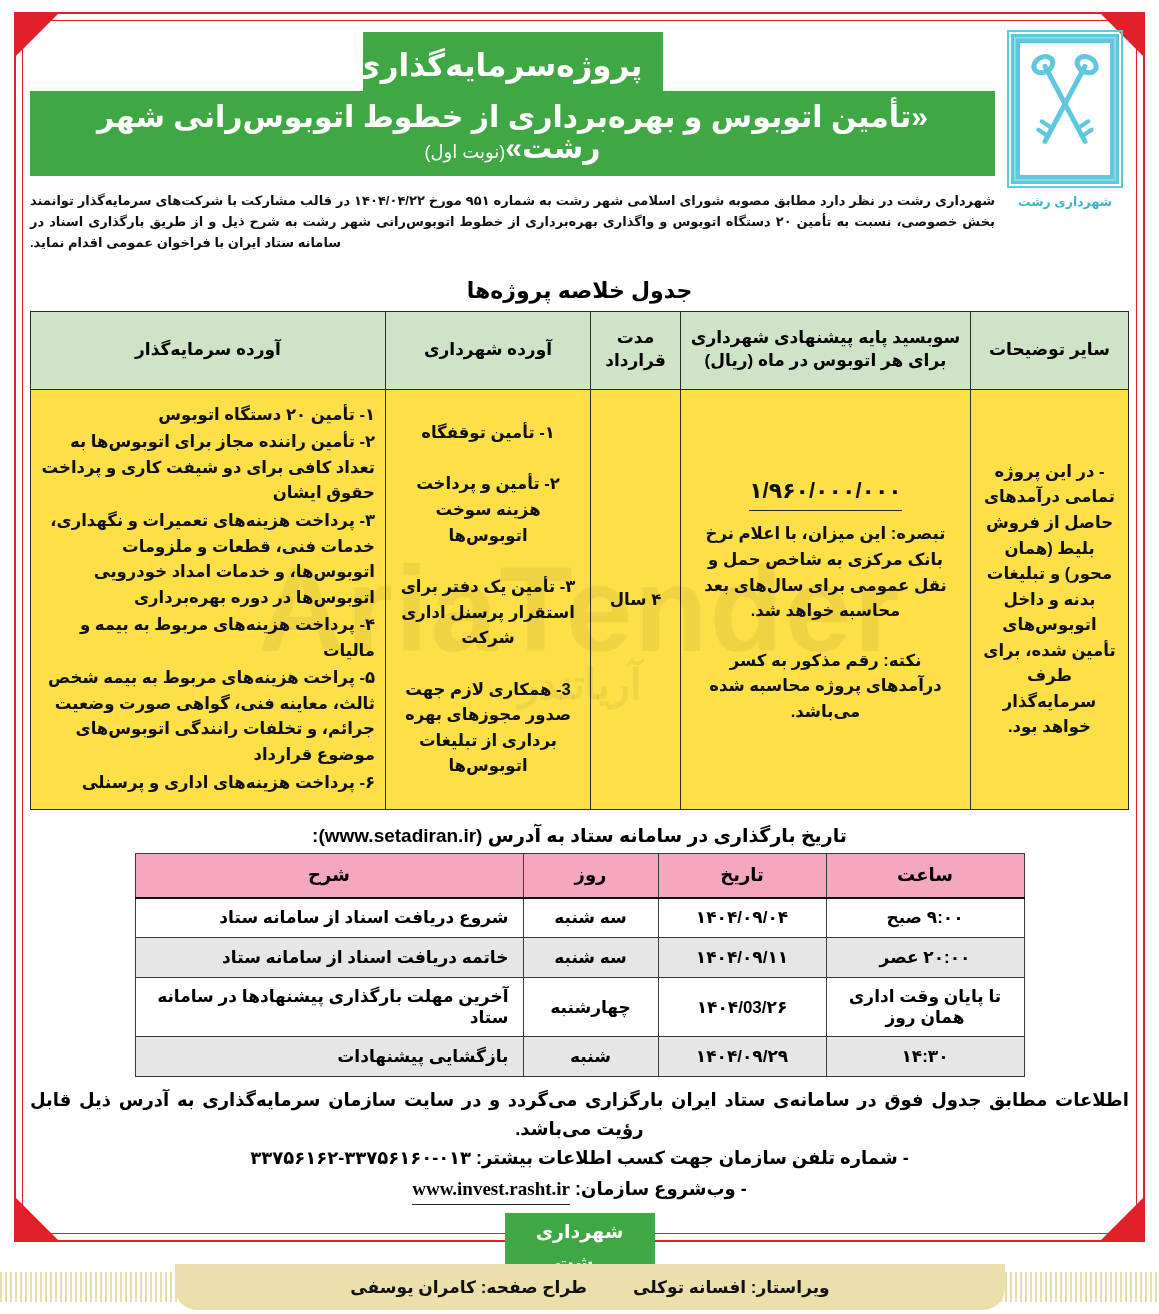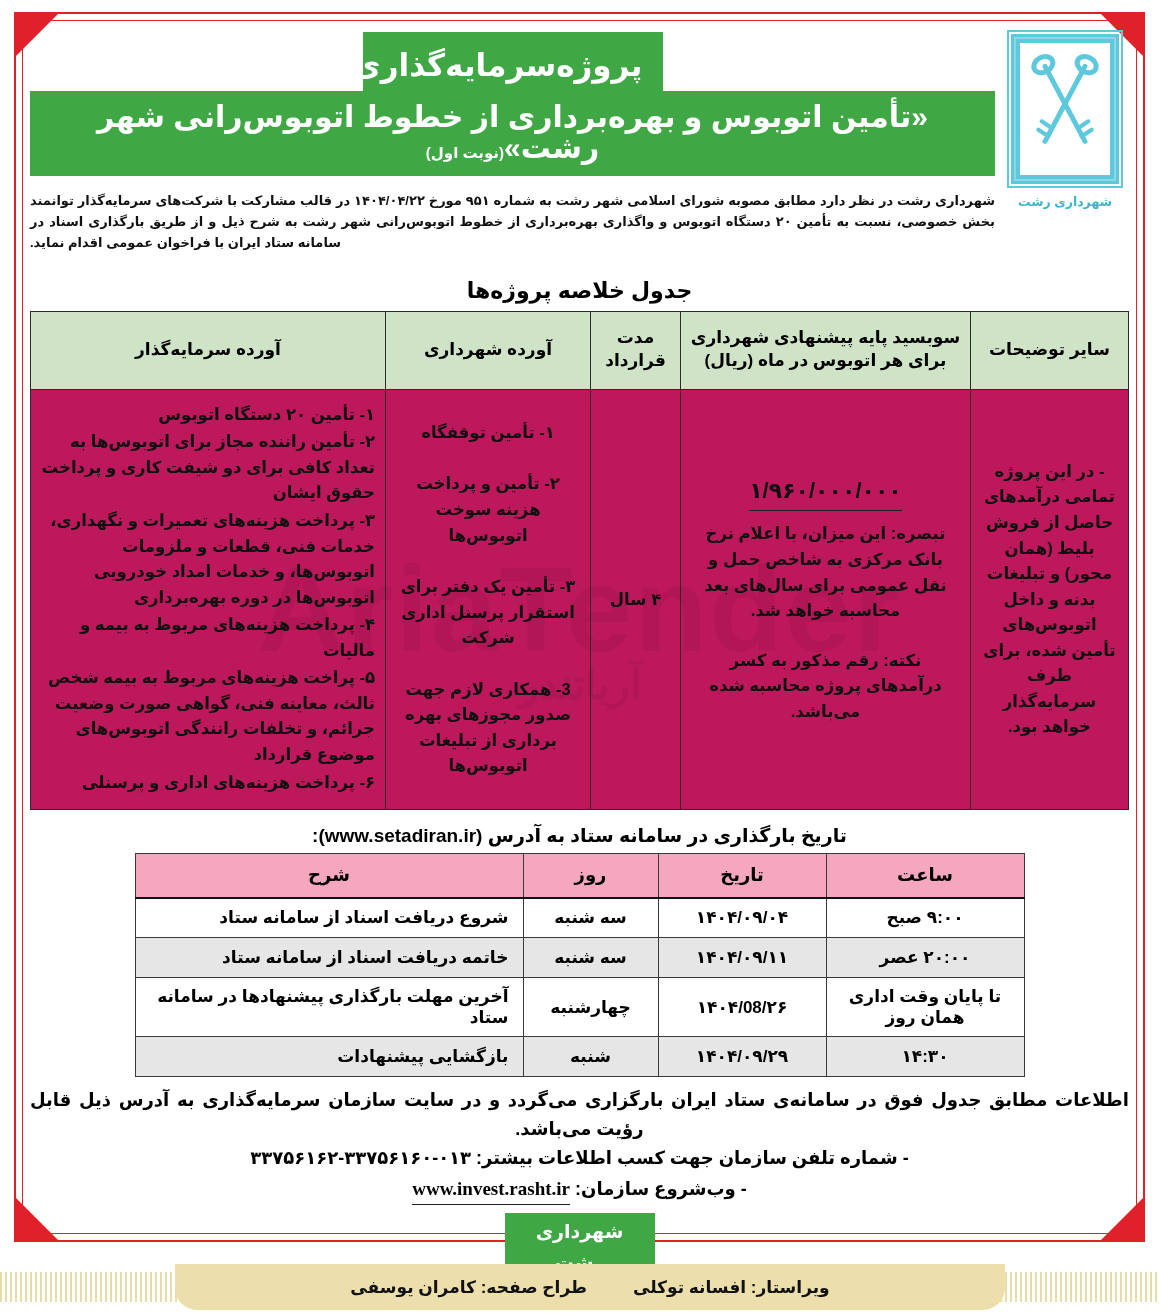--- a/index.html
+++ b/index.html
@@ -104,22 +104,22 @@
     padding: 18px 20px 8px 20px;
     font-size: 31px;
   }
   .banner-2 {
     display: block;
     width: 100%;
     padding: 10px 16px 12px 16px;
     font-size: 30px;
   }
   .banner-2 .nobat {
-    font-size: 15px;
-    font-weight: bold;
+    font-size: 18px;
+    font-weight: normal;
   }
   .intro {
     margin-top: 14px;
     font-size: 13px;
     line-height: 1.62;
     text-align: justify;
     text-align-last: left;
     color: #111;
     direction: rtl;
     font-weight: bold;
@@ -148,21 +148,21 @@
   table.tbl thead th {
     background: #cfe4c7;
     font-size: 17px;
     font-weight: bold;
     padding: 12px 6px;
     line-height: 1.35;
     text-align: center;
     height: 78px;
   }
   table.tbl tbody td {
-    background: #be185d;
+    background: #fde047;
     font-size: 16.5px;
     font-weight: bold;
     line-height: 1.55;
     padding: 12px 10px;
     color: #101010;
   }
   td.c-investor   { text-align: right; font-size: 17px; line-height: 1.62; }
   td.c-muni       { text-align: center; font-size: 16.5px; }
   td.c-duration   { text-align: center; font-size: 17.5px; }
   td.c-subsidy    { text-align: center; font-size: 16.5px; }
@@ -437,21 +437,21 @@
             <td class="desc">شروع دریافت اسناد از سامانه ستاد</td>
           </tr>
           <tr>
             <td>۲۰:۰۰ عصر</td>
             <td>۱۴۰۴/۰۹/۱۱</td>
             <td>سه شنبه</td>
             <td class="desc">خاتمه دریافت اسناد از سامانه ستاد</td>
           </tr>
           <tr>
             <td>تا پایان وقت اداری همان روز</td>
-            <td>۱۴۰۴/08/۲۶</td>
+            <td>۱۴۰۴/03/۲۶</td>
             <td>چهارشنبه</td>
             <td class="desc">آخرین مهلت بارگذاری پیشنهادها در سامانه ستاد</td>
           </tr>
           <tr>
             <td>۱۴:۳۰</td>
             <td>۱۴۰۴/۰۹/۲۹</td>
             <td>شنبه</td>
             <td class="desc">بازگشایی پیشنهادات</td>
           </tr>
         </tbody>

